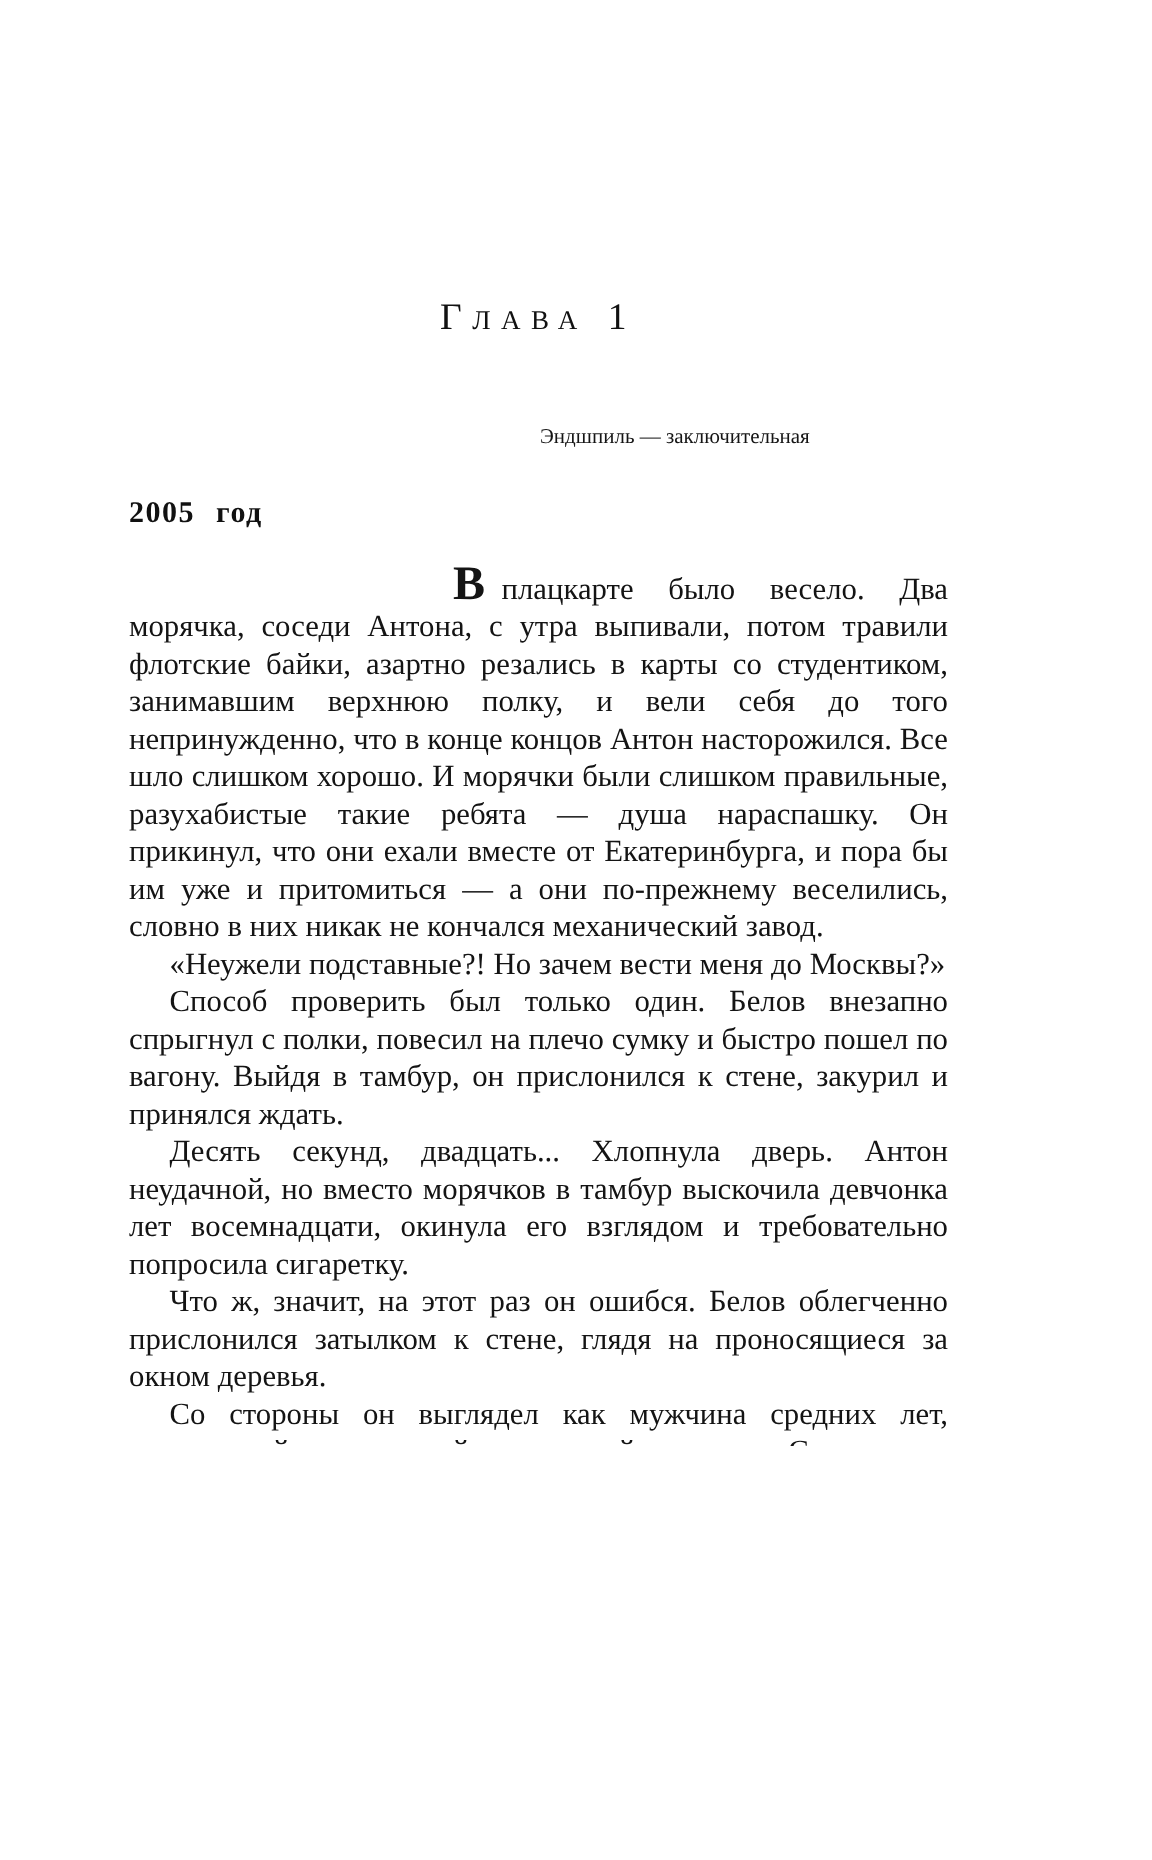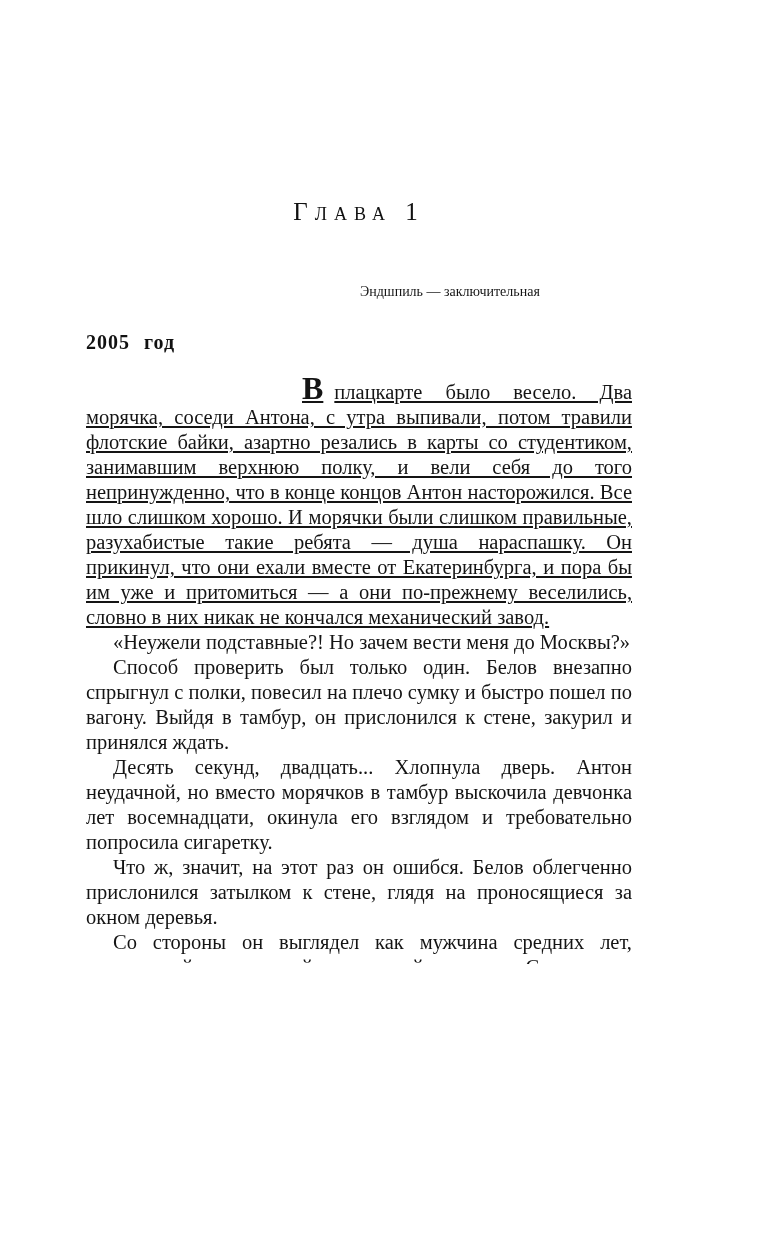--- a/index.html
+++ b/index.html
@@ -53,21 +53,20 @@
     line-height: 25px;
     text-align: justify;
     hyphens: auto;
     -webkit-hyphens: auto;
   }
   .para {
     margin: 0;
   }
   .para-first {
     text-indent: 216px;
-    text-decoration: underline;
   }
   .indent {
     text-indent: 27px;
     font-family: Liberation Serif, serif;
   }
   .initial {
     font-size: 32px;
     font-weight: 700;
     line-height: 25px;
     margin-right: 11px;

